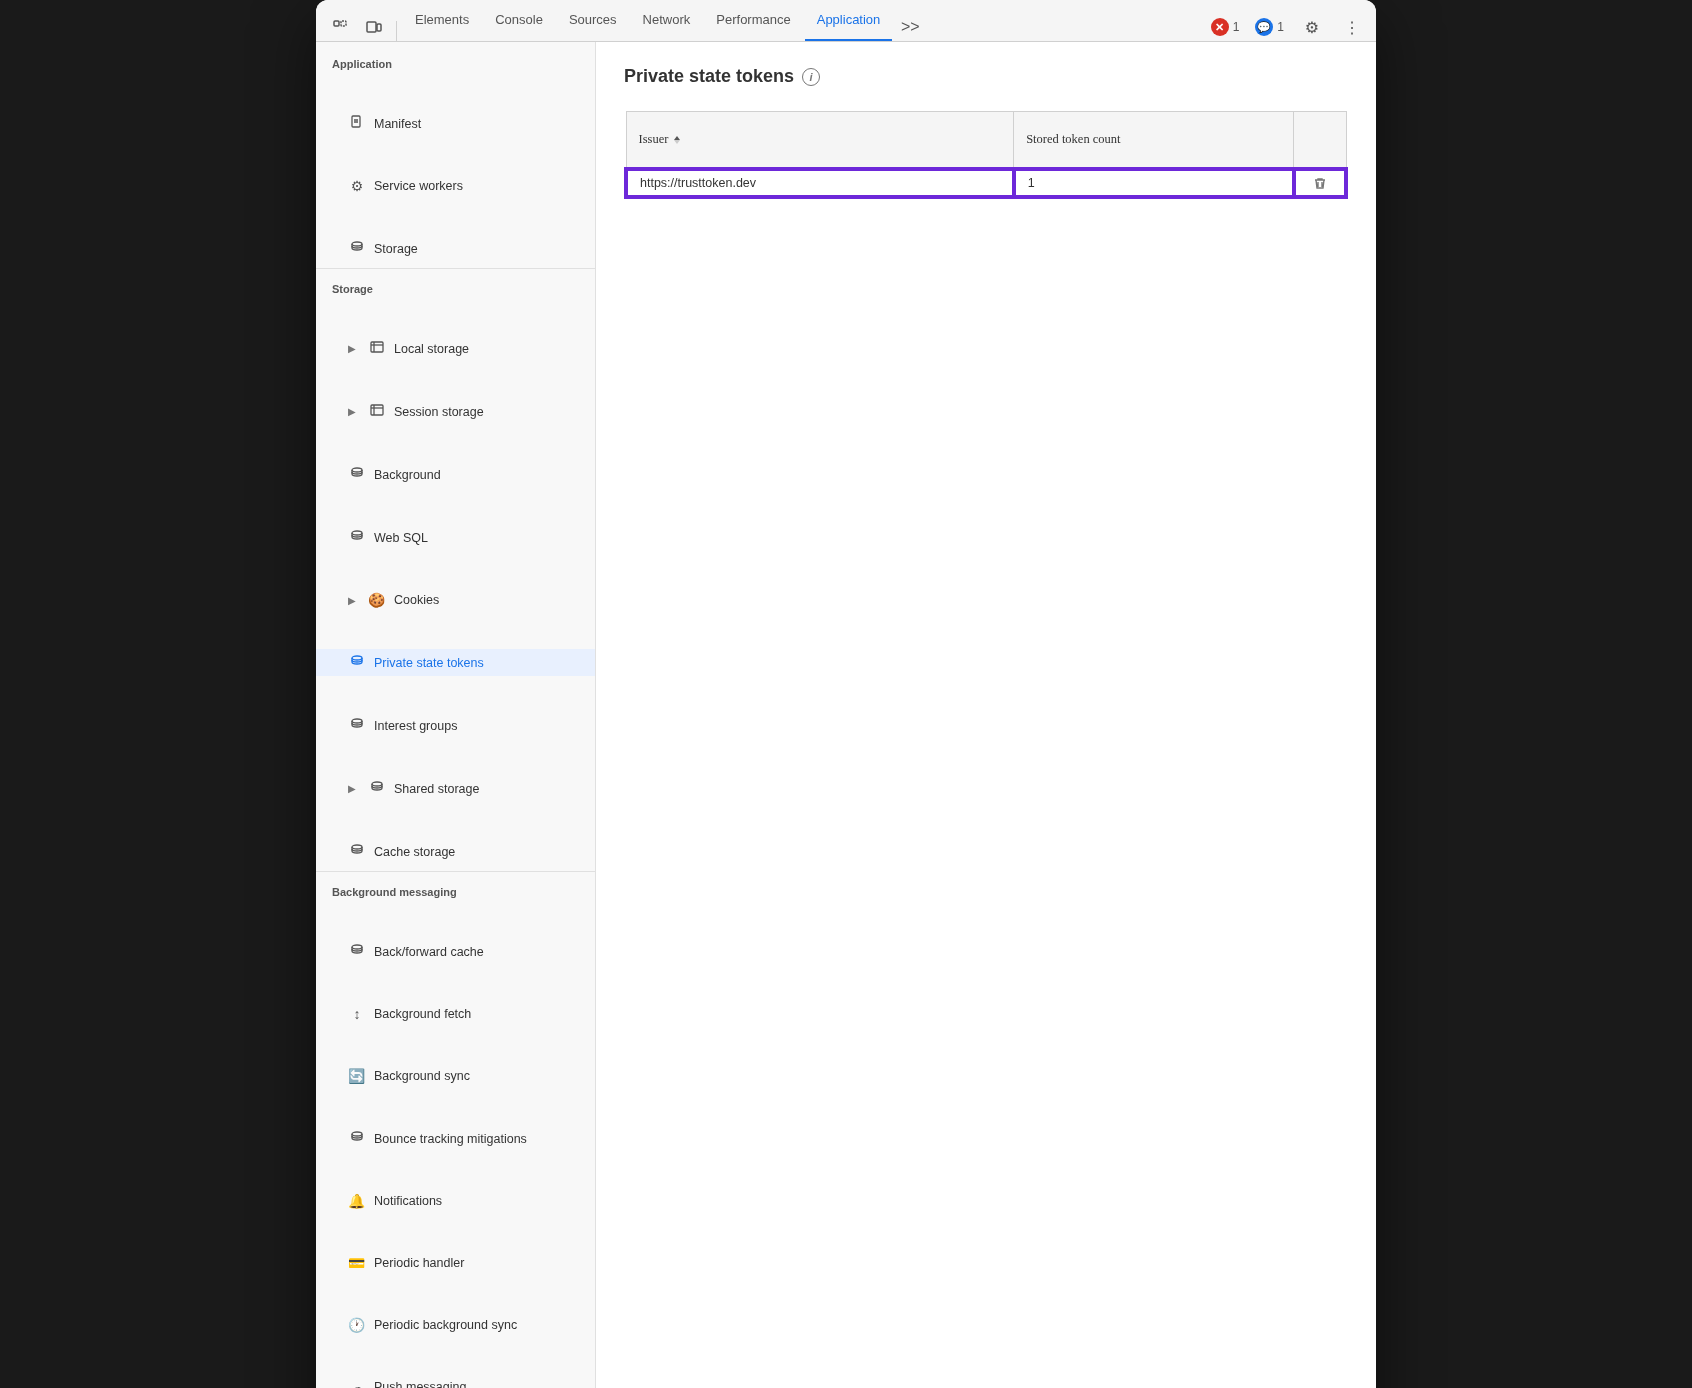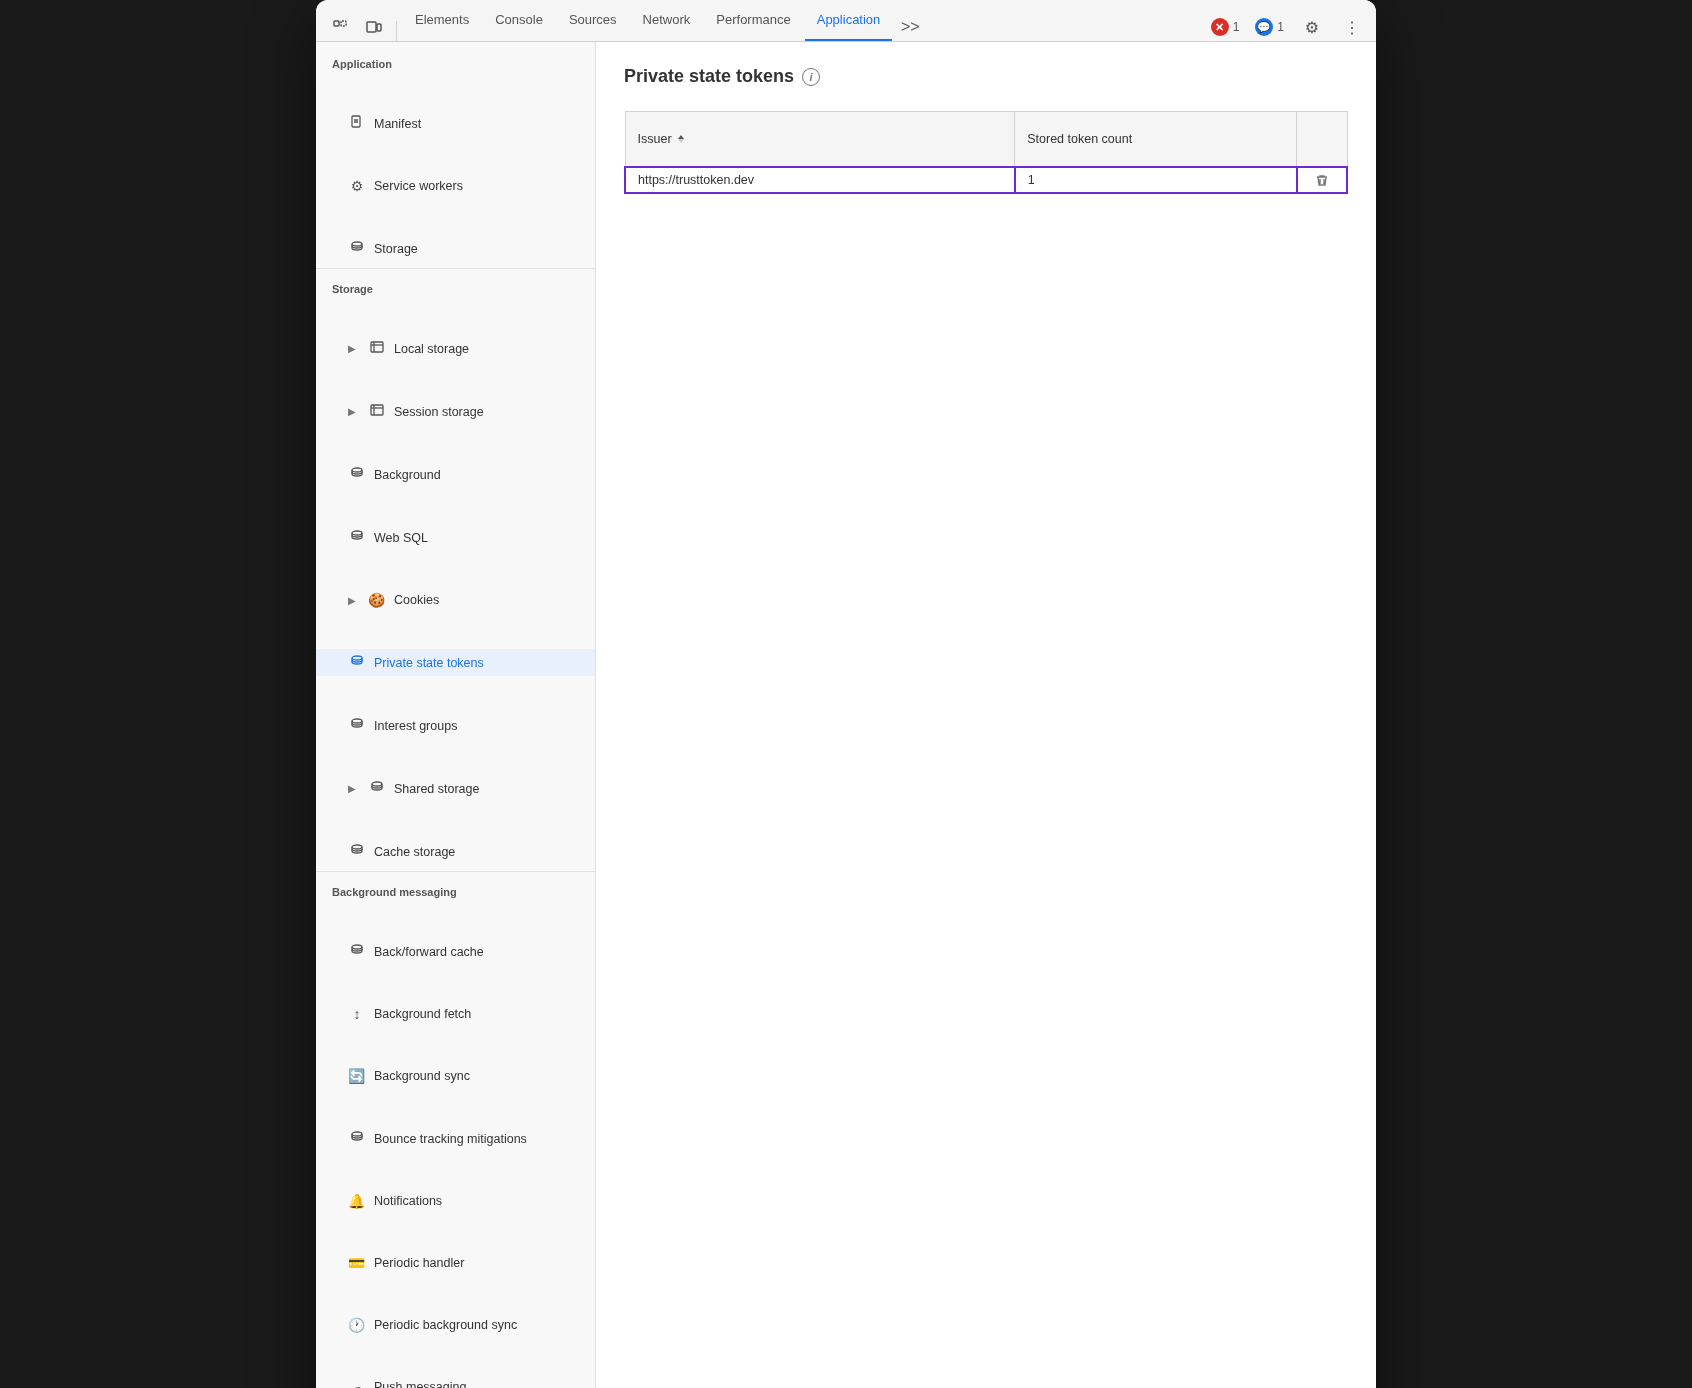--- a/index.html
+++ b/index.html
@@ -223,23 +223,24 @@
       border: 1px solid #d0d0d0;
       font-size: 12.5px;
     }
     .data-table th {
       background: #f5f5f5;
       border: 1px solid #d0d0d0;
       padding: 20px 12px;
       text-align: center;
       font-weight: 500;
       color: #333;
+      font-family: Liberation Serif, serif;
     }
     .data-table td {
-      border: 2px solid #6d28d9;
+      border: 4px solid #6d28d9;
       padding: 0 12px;
       color: #333;
     }
     .th-content {
       display: flex;
       align-items: center;
       gap: 4px;
     }
     .delete-icon-btn {
       width: 24px;

